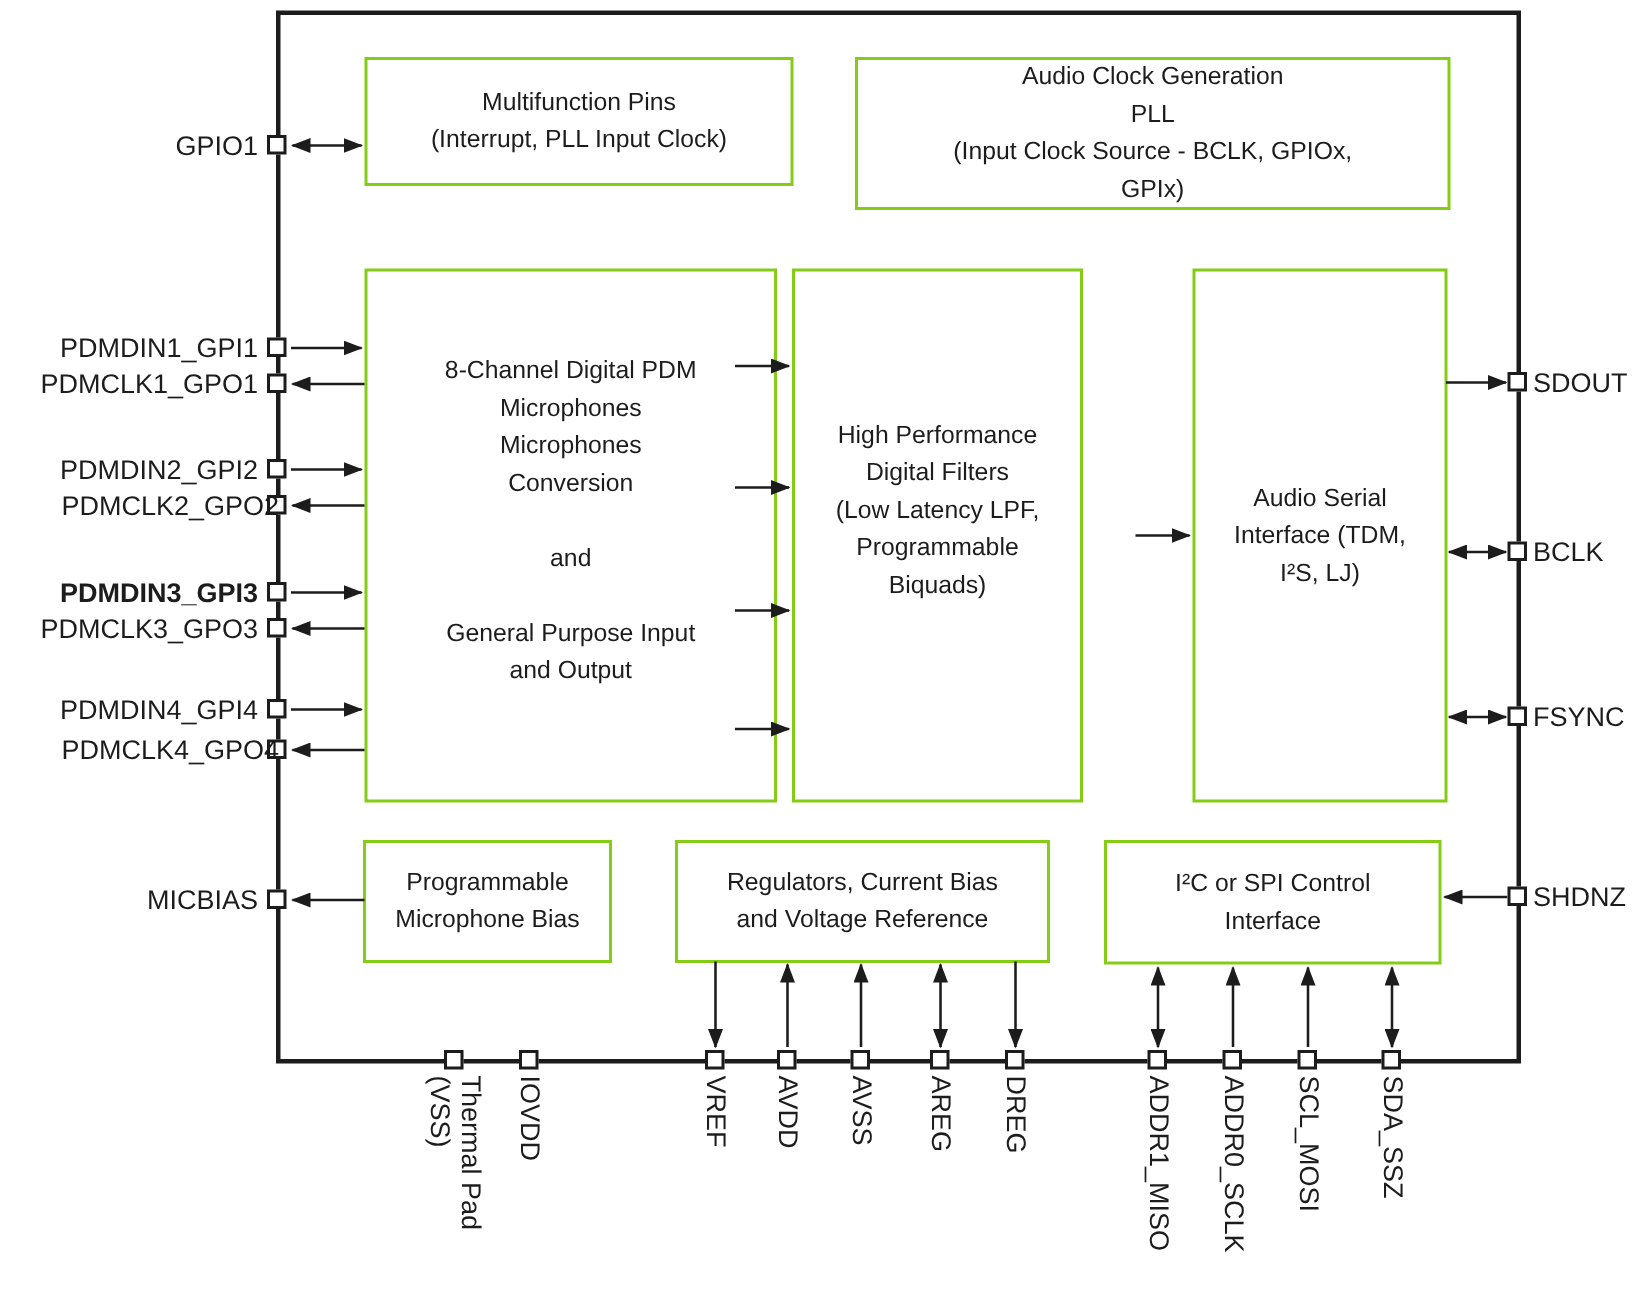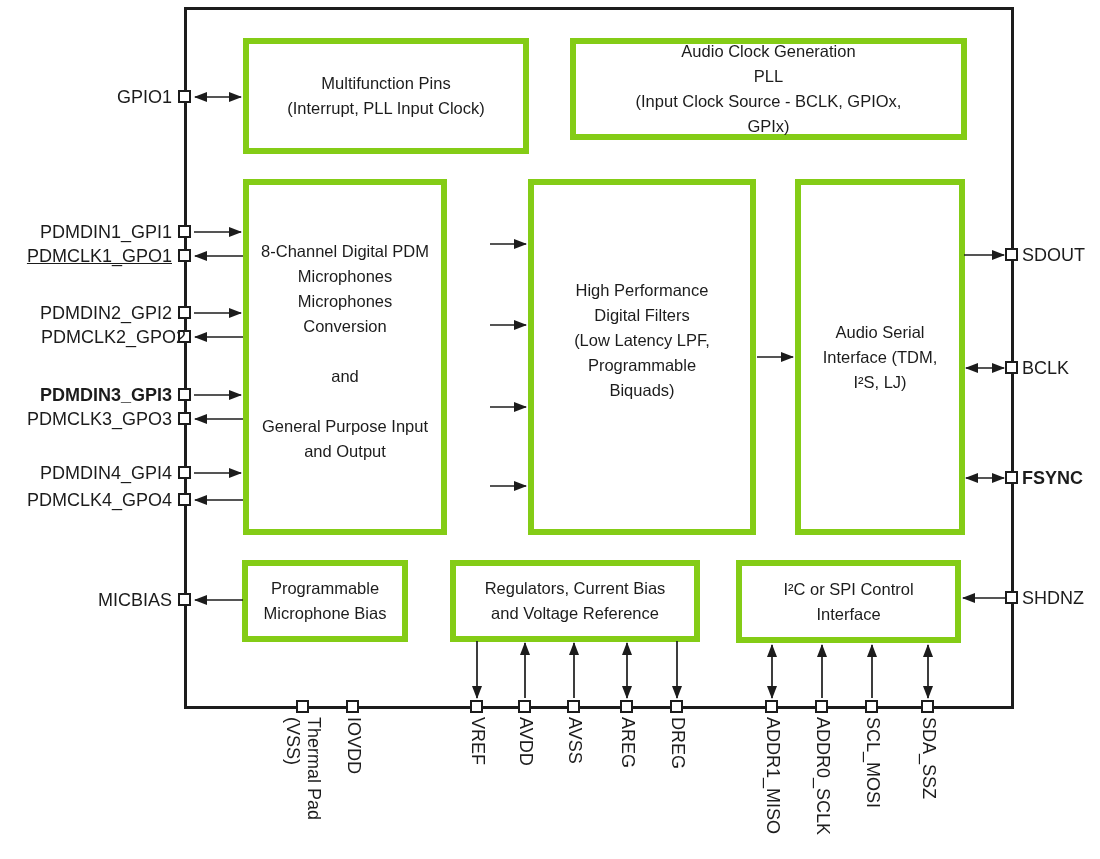--- a/index.html
+++ b/index.html
@@ -5,28 +5,28 @@
   html,body{margin:0;padding:0;background:#ffffff;}
   .canvas{
     position:relative;width:1100px;height:859px;background:#ffffff;
     font-family:"Liberation Sans", sans-serif;color:#1c1c1c;overflow:hidden;
   }
   .chip-outline{
     position:absolute;left:184px;top:7px;width:830px;height:702px;
     border:3px solid #1c1c1c;box-sizing:border-box;background:#ffffff;
   }
   .block{
-    position:absolute;border:6px solid #84cc16;box-sizing:border-box;background:#ffffff;
+    position:absolute;border:2px solid #84cc16;box-sizing:border-box;background:#ffffff;
     display:flex;flex-direction:column;align-items:center;justify-content:center;
     text-align:center;font-size:16.5px;line-height:25px;
   }
-  .b-multifunction{left:243px;top:38px;width:286px;height:116px;}
+  .b-multifunction{left:243px;top:38px;width:286px;height:86px;}
   .b-clock{left:570px;top:38px;width:397px;height:102px;}
-  .b-pdm{left:243px;top:179px;width:204px;height:356px;justify-content:flex-start;padding-top:54px;}
-  .b-filters{left:528px;top:179px;width:228px;height:356px;padding-bottom:34px;}
+  .b-pdm{left:243px;top:179px;width:275px;height:356px;justify-content:flex-start;padding-top:54px;}
+  .b-filters{left:528px;top:179px;width:194px;height:356px;padding-bottom:34px;}
   .b-asi{left:795px;top:179px;width:170px;height:356px;}
   .b-micbias{left:242px;top:560px;width:166px;height:82px;}
   .b-regulators{left:450px;top:560px;width:250px;height:82px;}
   .b-i2cspi{left:736px;top:560px;width:225px;height:83px;}
   .spacer{height:25px;}
   .arrow-layer{position:absolute;left:0;top:0;width:1100px;height:859px;pointer-events:none;}
   .arrow-layer line{stroke:#1c1c1c;stroke-width:1.7;}
   .pin{
     position:absolute;width:9px;height:9px;background:#ffffff;
     border:2px solid #1c1c1c;box-sizing:content-box;z-index:5;
@@ -166,32 +166,32 @@
   <div class="pin" style="left:567px;top:700px;"></div>
   <div class="pin" style="left:620px;top:700px;"></div>
   <div class="pin" style="left:670px;top:700px;"></div>
   <div class="pin" style="left:765px;top:700px;"></div>
   <div class="pin" style="left:815px;top:700px;"></div>
   <div class="pin" style="left:865px;top:700px;"></div>
   <div class="pin" style="left:921px;top:700px;"></div>
 
   <div class="pin-label pl-left" style="left:172px;top:86px;">GPIO1</div>
   <div class="pin-label pl-left" style="left:172px;top:221px;">PDMDIN1_GPI1</div>
-  <div class="pin-label pl-left" style="left:172px;top:245px;text-decoration:underline;">PDMCLK1_GPO1</div>
+  <div class="pin-label pl-left" style="left:172px;top:245px;">PDMCLK1_GPO1</div>
   <div class="pin-label pl-left" style="left:172px;top:302px;">PDMDIN2_GPI2</div>
   <div class="pin-label pl-left" style="left:172px;top:326px;margin-left:14px;">PDMCLK2_GPO2</div>
   <div class="pin-label pl-left" style="left:172px;top:384px;font-weight:bold;">PDMDIN3_GPI3</div>
   <div class="pin-label pl-left" style="left:172px;top:408px;">PDMCLK3_GPO3</div>
   <div class="pin-label pl-left" style="left:172px;top:462px;">PDMDIN4_GPI4</div>
-  <div class="pin-label pl-left" style="left:172px;top:489px;">PDMCLK4_GPO4</div>
+  <div class="pin-label pl-left" style="left:186px;top:489px;">PDMCLK4_GPO4</div>
   <div class="pin-label pl-left" style="left:172px;top:589px;">MICBIAS</div>
 
   <div class="pin-label" style="left:1022px;top:244px;">SDOUT</div>
   <div class="pin-label" style="left:1022px;top:357px;">BCLK</div>
-  <div class="pin-label" style="left:1022px;top:467px;font-weight:bold;">FSYNC</div>
+  <div class="pin-label" style="left:1022px;top:467px;">FSYNC</div>
   <div class="pin-label" style="left:1022px;top:587px;">SHDNZ</div>
 
   <div class="pin-label pl-bottom" style="left:303px;top:717px;">
     <span>Thermal Pad</span>
     <span>(VSS)</span>
   </div>
   <div class="pin-label pl-bottom" style="left:353px;top:717px;">IOVDD</div>
   <div class="pin-label pl-bottom" style="left:477px;top:717px;">VREF</div>
   <div class="pin-label pl-bottom" style="left:525px;top:717px;">AVDD</div>
   <div class="pin-label pl-bottom" style="left:574px;top:717px;">AVSS</div>

